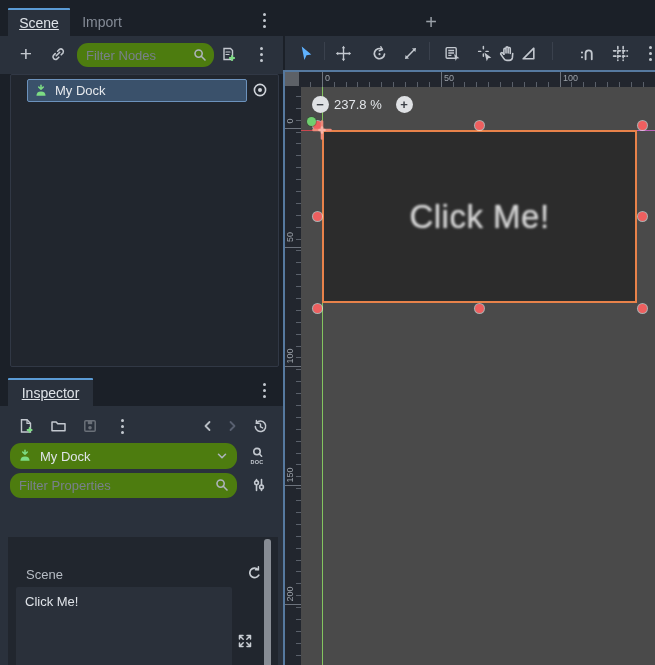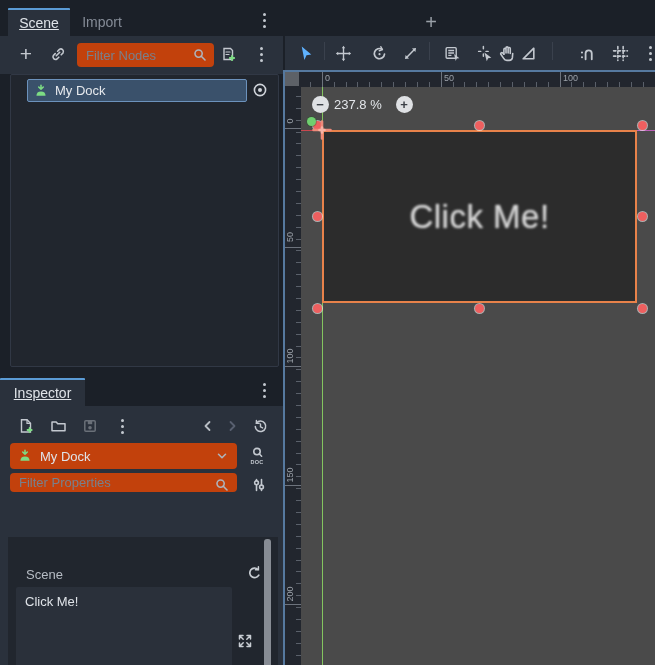--- a/index.html
+++ b/index.html
@@ -12,21 +12,21 @@
   }
   .abs{position:absolute;}
   .flex{display:flex;align-items:center;}
   .tab{
     position:absolute;height:28px;top:8px;display:flex;align-items:center;
     justify-content:center;font-size:14px;box-sizing:border-box;
   }
   .tab.active{background:#2a313c;border-top:2px solid #5b9bd5;color:#dfe3e8;border-radius:1px 1px 0 0;text-decoration:underline;}
   .tab.inactive{color:#858c97;}
   .strip{background:#2a313c;}
-  .inset{background:#c2410c;border-radius:4px;box-sizing:border-box;}
+  .inset{background:#4d7c0f;border-radius:11px;box-sizing:border-box;}
   input{
     background:transparent;border:none;outline:none;color:#dfe3e8;
     font-family:"Liberation Sans",sans-serif;font-size:13px;width:100%;height:100%;
     padding:0 26px 0 9px;box-sizing:border-box;
   }
   input::placeholder{color:#78808c;}
   .icon{display:inline-flex;align-items:center;justify-content:center;}
   svg{display:block;}
   .ruler{background:#22262e;box-sizing:border-box;overflow:hidden;}
   .ruler-label{position:absolute;font-size:9px;color:#9ba1a9;line-height:10px;}
@@ -120,21 +120,21 @@
     <div class="abs icon" style="right:9px;top:7px;">
       <svg width="18" height="16" viewBox="0 0 18 16" fill="none">
         <circle cx="9" cy="8" r="5.6" stroke="#d0d4da" stroke-width="1.6"></circle>
         <circle cx="9" cy="8" r="2" fill="#d0d4da"></circle>
       </svg>
     </div>
   </div>
 </div>
 
 <div class="abs" style="left:0;top:372px;width:283px;height:293px;">
-  <div class="tab active" style="left:0;top:6px;width:85px;">
+  <div class="tab active" style="left:8px;top:6px;width:85px;">
     <span>Inspector</span>
   </div>
   <div class="abs dots3" style="left:263px;top:11px;">
     <i></i>
       <i></i>
       <i></i>
   </div>
 
   <div class="abs strip" style="left:0;top:34px;width:283px;height:259px;">
 
@@ -209,21 +209,21 @@
     <div class="toolbtn" style="left:246px;top:36px;height:28px;">
       <span class="icon" style="flex-direction:column;">
         <svg width="16" height="12" viewBox="0 0 16 12" fill="none" stroke="#c3c8cf" stroke-width="1.6" stroke-linecap="round">
           <circle cx="8" cy="4.6" r="3.2"></circle>
             <path d="M10.4 7 L12.6 9.2"></path>
         </svg>
         <span style="font-size:5.5px;font-weight:bold;color:#c3c8cf;letter-spacing:.3px;">DOC</span>
       </span>
     </div>
 
-    <div class="inset abs" style="left:10px;top:67px;width:227px;height:19px;">
+    <div class="inset abs" style="left:10px;top:67px;width:227px;height:25px;">
       <input placeholder="Filter Properties" style="">
       <span class="icon abs" style="right:7px;top:4px;">
         <svg width="16" height="16" viewBox="0 0 16 16" fill="none" stroke="#aeb4bc" stroke-width="1.6" stroke-linecap="round">
           <circle cx="6.6" cy="6.6" r="3.6"></circle>
             <path d="M9.3 9.3 L13 13"></path>
         </svg>
       </span>
     </div>
     <div class="toolbtn" style="left:248px;top:68px;">
       <span class="icon">

